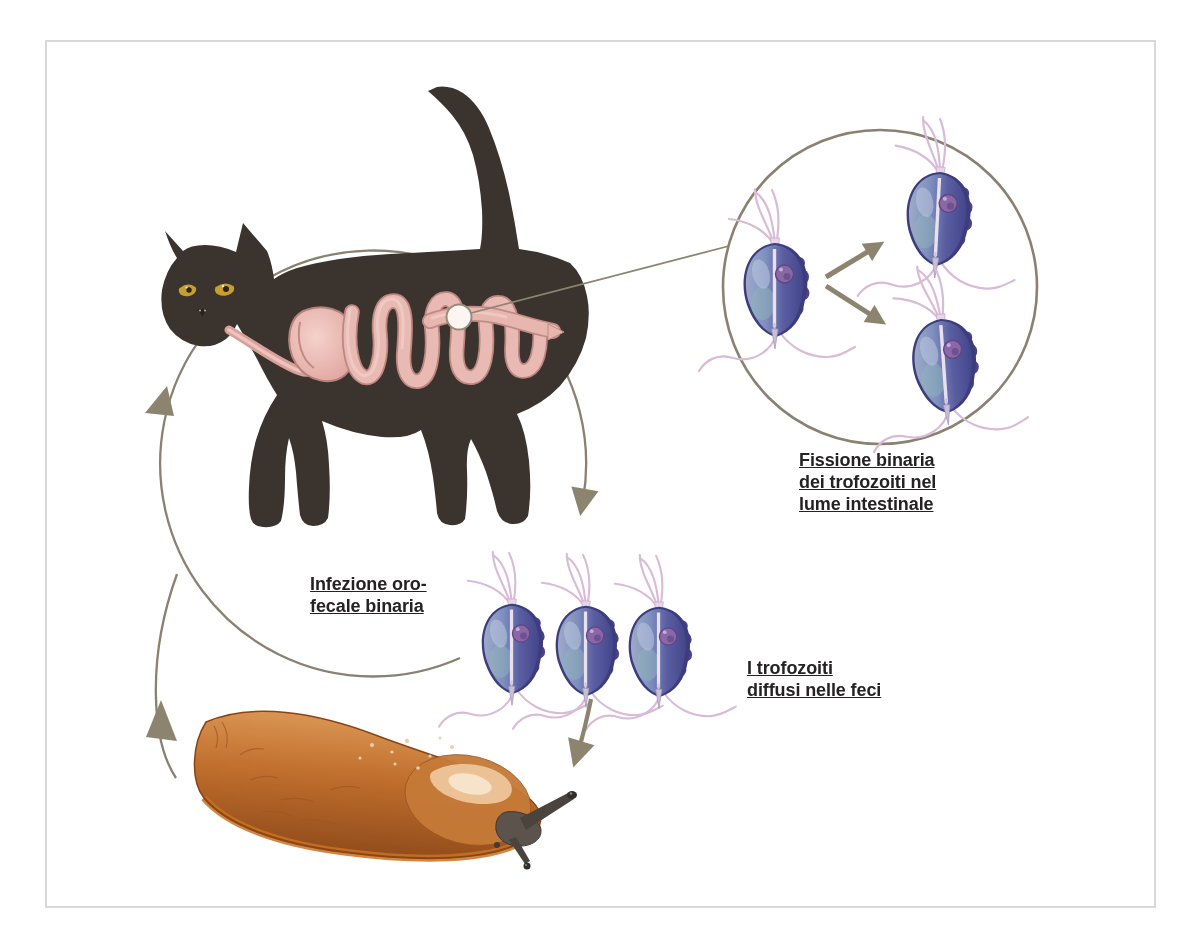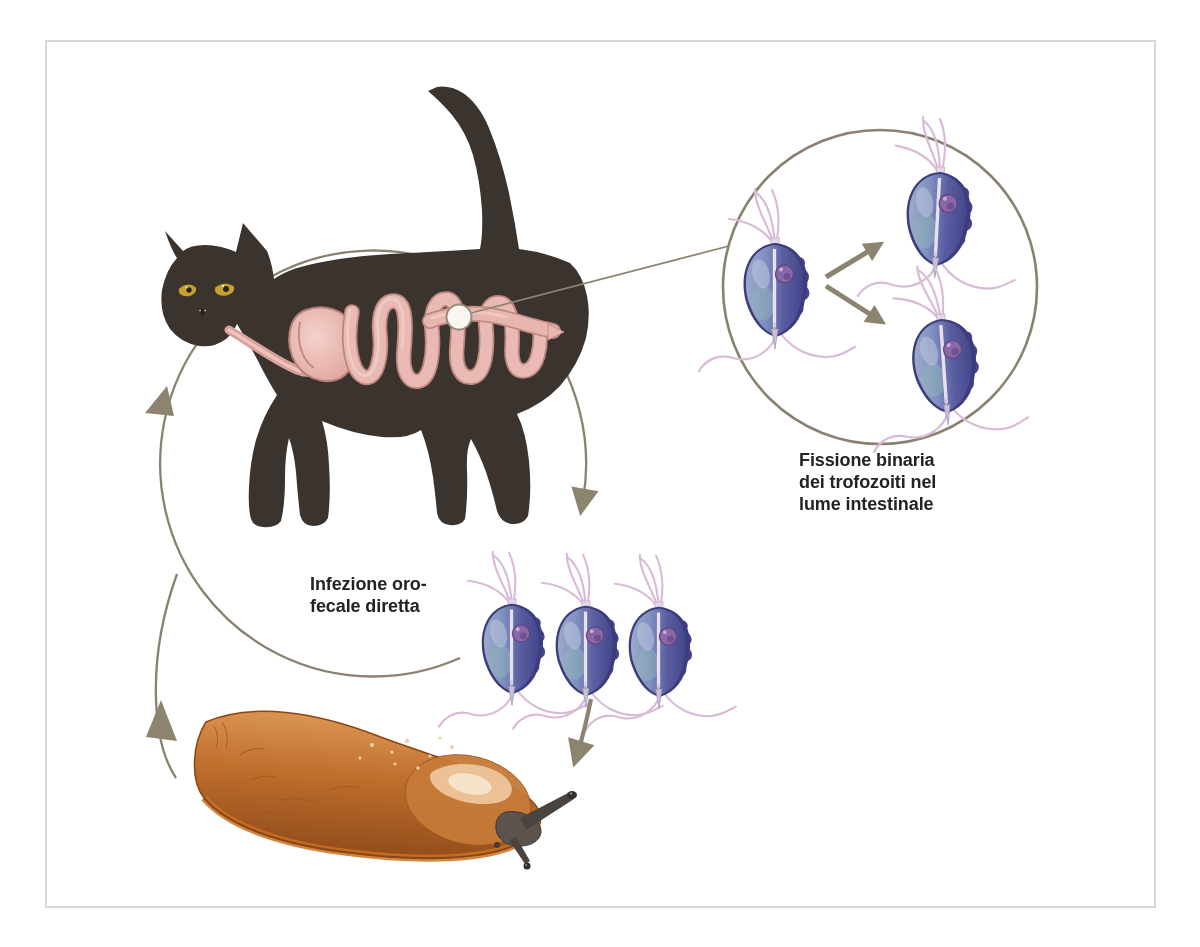--- a/index.html
+++ b/index.html
@@ -1,20 +1,20 @@
 <!DOCTYPE html>
 <html><head>
 <meta charset="utf-8">
 <style>
   html,body{margin:0;padding:0;background:#ffffff;}
   .canvas{position:relative;width:1200px;height:947px;background:#ffffff;overflow:hidden;
           font-family:"Liberation Sans",sans-serif;}
   .art{position:absolute;left:0;top:0;}
   .label{position:absolute;font:700 18px/22px "Liberation Sans",sans-serif;color:#262223;
-         white-space:pre-line;letter-spacing:-0.1px;}
+         white-space:pre-line;letter-spacing:-0.1px;text-decoration:underline;}
   #lbl-fission{left:799px;top:449px;}
   #lbl-oral{left:310px;top:573px;}
   #lbl-feces{left:747px;top:657px;}
   #lbl-mollusc{left:160px;top:839px;}
   .fl{stroke:#D9BBD7;stroke-width:2.2;fill:none;stroke-linecap:round;}
 </style>
 </head>
 <body>
 
 <div class="canvas">
@@ -199,15 +199,17 @@
     <circle cx="527" cy="866" r="3.5" fill="#332E2A"></circle>
     <circle cx="526" cy="865" r="1" fill="#8F8880"></circle>
     <circle cx="497" cy="845" r="3" fill="#413B37"></circle>
   </g>
 </svg>
 
 <div class="label" id="lbl-fission">Fissione binaria
 dei trofozoiti nel
 lume intestinale</div>
 <div class="label" id="lbl-oral">Infezione oro-
-fecale diretta</div>
+fecale binaria</div>
+<div class="label" id="lbl-feces">I trofozoiti
+diffusi nelle feci</div>
 
 </div>
 
 </body></html>

